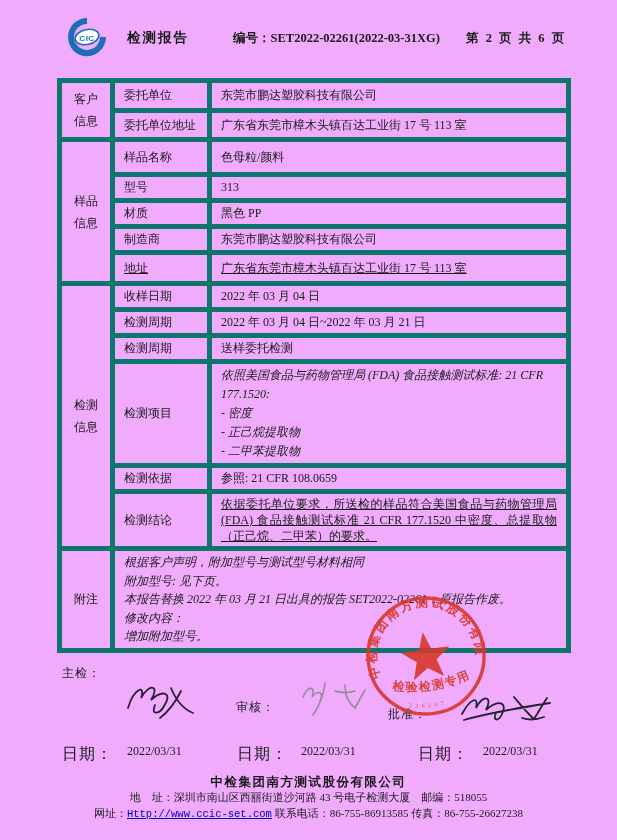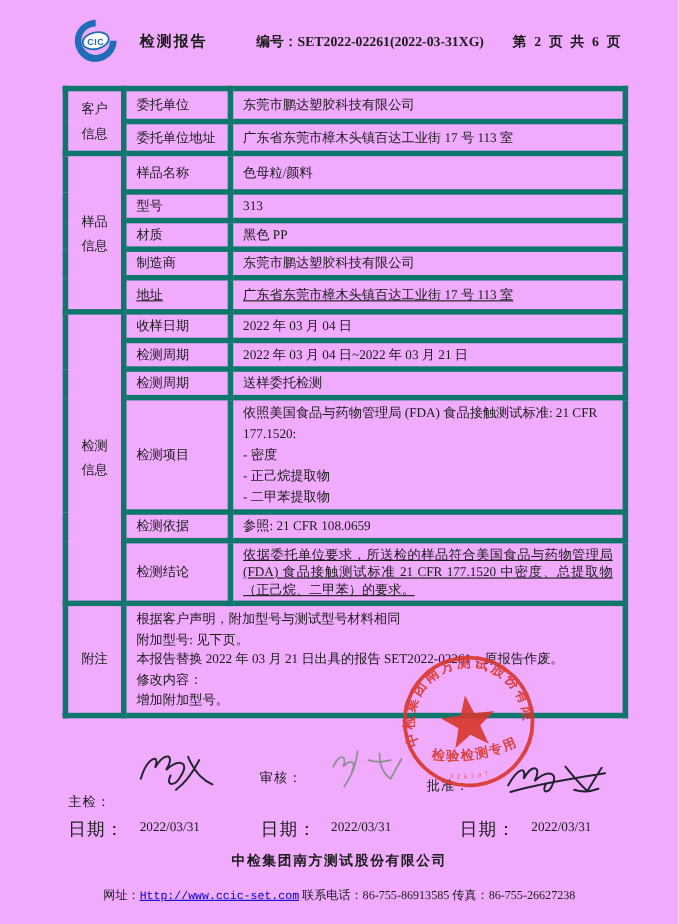--- a/index.html
+++ b/index.html
@@ -14,21 +14,21 @@
   .hdr-pages{font-weight:bold;font-size:12.5px;letter-spacing:2px;}
   
   table.rpt{border-collapse:collapse;table-layout:fixed;width:509px;}
   table.rpt td{
     border:5px solid #0f766e;font-size:12px;vertical-align:middle;
     padding:2px 9px;overflow:hidden;
   }
   td.grp{text-align:center;padding:2px 4px;line-height:22px;white-space:pre-line;}
   td.lbl{padding-left:10px;}
   td.val{padding-left:11px;}
-  .pre{white-space:pre-line;}
+  .pre{white-space:pre-line;font-style:italic;}
   tr.h30{height:30px;} tr.h29{height:29px;} tr.h35{height:35px;}
   tr.h33{height:18px;} tr.h31{height:31px;text-decoration:underline;} tr.h26{height:26px;}
   tr.h24{height:24px;} tr.h23{height:23px;} tr.h97{height:97px;}
   tr.h22{height:22px;} tr.h48{height:48px;} tr.h96{height:96px;}
   td.tall-val{vertical-align:middle;line-height:19px;padding-top:3px;padding-bottom:3px;}
   td.concl{font-size:11.5px;line-height:16px;text-align:justify;padding-right:8px;text-decoration:underline;}
   td.notes{vertical-align:middle;line-height:18.5px;padding-top:4px;padding-bottom:4px;}
   
   .sig-label{font-size:12px;letter-spacing:1px;}
   .date-label{font-size:16px;letter-spacing:1px;}
@@ -136,21 +136,21 @@
         <td class="val notes pre" colspan="2">根据客户声明，附加型号与测试型号材料相同
 附加型号: 见下页。
 本报告替换 2022 年 03 月 21 日出具的报告 SET2022-02261，原报告作废。
 修改内容：
 增加附加型号。</td>
       </tr>
     </tbody>
       </table>
   </div>
 
-  <div class="abs sig-label" style="left:62px;top:721px;">主检：</div>
+  <div class="abs sig-label" style="left:62px;top:665px;">主检：</div>
   <div class="abs" style="left:118px;top:676px;">
     <svg width="85" height="48" viewBox="0 0 85 48">
       <path d="M10 32 C16 12 28 8 23 22 C32 6 42 10 33 24 C45 13 55 17 46 30 C42 38 32 40 37 29 M53 12 C57 22 63 32 75 37 M63 15 C58 25 50 36 42 42" fill="none" stroke="#24242e" stroke-width="1.8" stroke-linecap="round"></path>
     </svg>
   </div>
   <div class="abs sig-label" style="left:236px;top:699px;">审核：</div>
   <div class="abs" style="left:293px;top:675px;">
     <svg width="80" height="46" viewBox="0 0 80 46">
       <path d="M10 22 C16 9 23 12 19 22 C26 14 31 18 27 26 M32 8 C31 18 27 30 20 40 M42 16 C48 18 55 18 62 16 M52 10 C52 19 55 28 62 33 C66 26 69 20 72 15" fill="none" stroke="#8d8d92" stroke-width="1.6" stroke-linecap="round"></path>
     </svg>
@@ -184,17 +184,20 @@
       <text font-size="12" fill="#d8372c" font-weight="bold" letter-spacing="1.5" font-family="Liberation Serif, serif">
         <textPath href="#arcBanner" startOffset="2">检验检测专用章</textPath>
       </text>
       <text font-size="6" fill="#d8372c" letter-spacing="1" font-family="Liberation Serif, serif" opacity="0.85">
         <textPath href="#arcBottom" startOffset="4">3 2 6 2 0 7</textPath>
       </text>
     </svg>
   </div>
 
   <div class="abs ft-company" style="left:0;top:774px;">中检集团南方测试股份有限公司</div>
+  <div class="abs ft-line" style="left:0;top:790px;">
+    <span>地　址：</span><span>深圳市南山区西丽街道沙河路 43 号电子检测大厦</span><span>　邮编：</span><span>518055</span>
+  </div>
   <div class="abs ft-line" style="left:0;top:806px;">
     <span>网址：</span><a class="ft-url" href="#">Http://www.ccic-set.com</a><span> 联系电话：</span><span>86-755-86913585</span><span> 传真：</span><span>86-755-26627238</span>
   </div>
 
 </div>
 
 </body></html>

